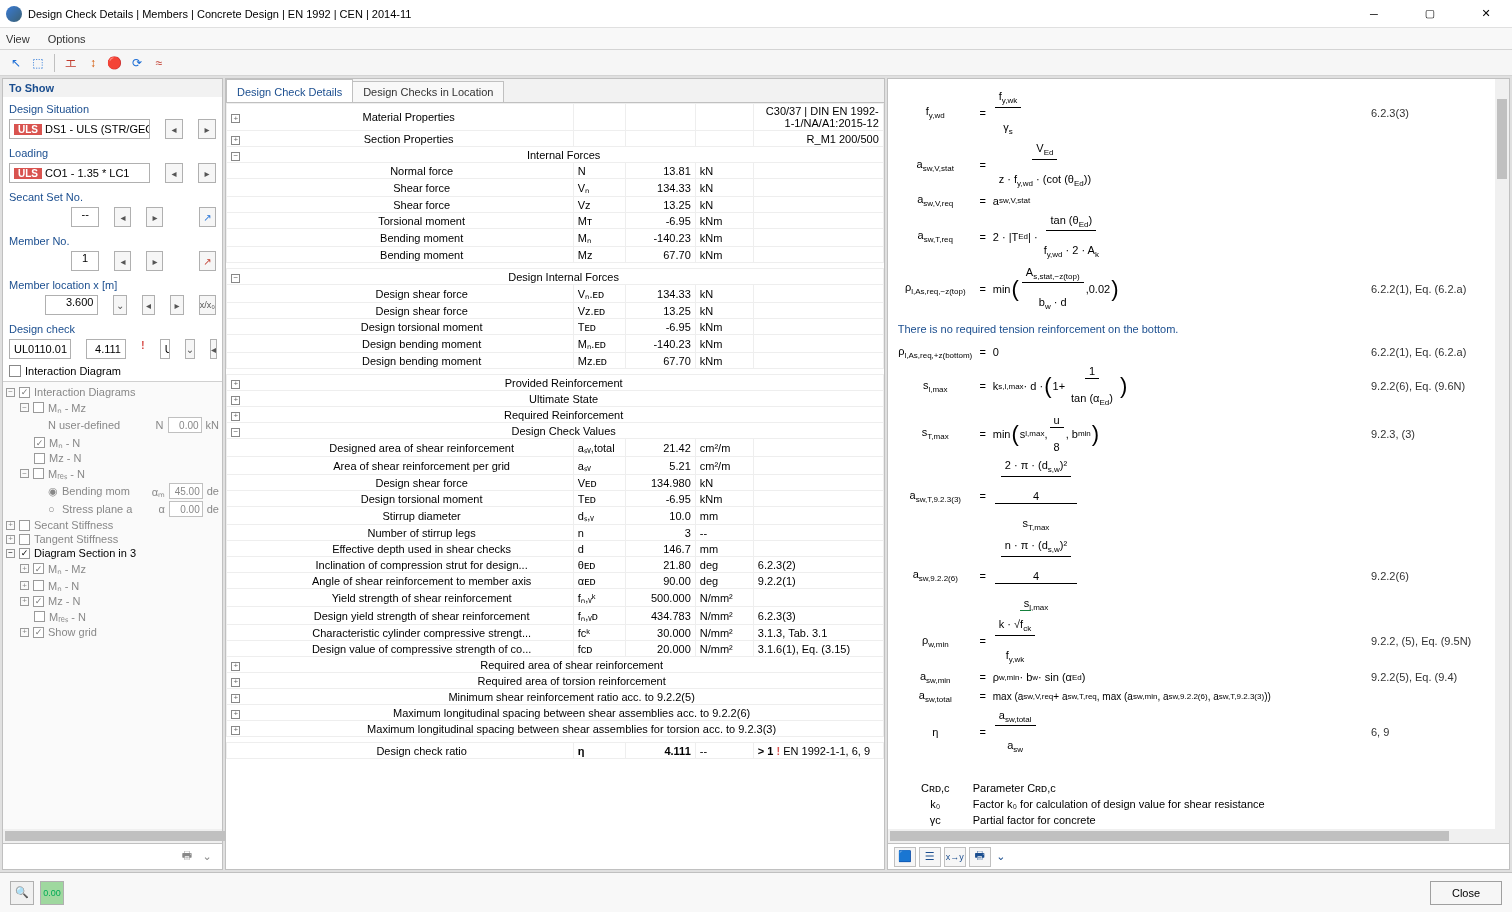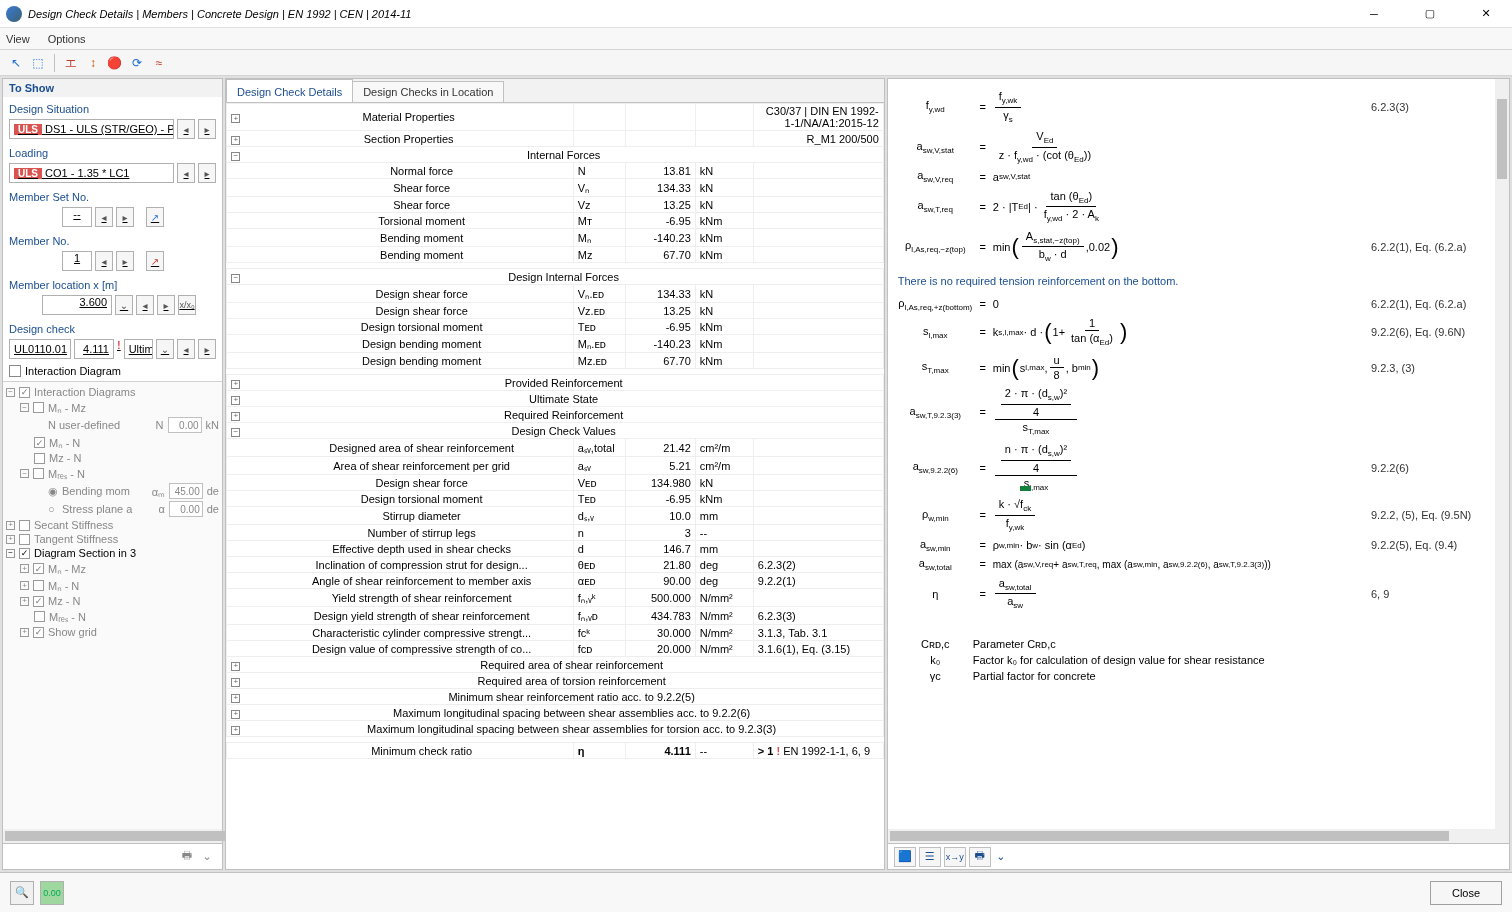--- a/index.html
+++ b/index.html
@@ -1,41 +1,41 @@
 <!DOCTYPE html>
 <html><head>
 <meta charset="utf-8">
 <style>
 * { margin:0; padding:0; box-sizing:border-box; font-family:"Segoe UI",Tahoma,sans-serif; font-size:11px; }
 body { background:#f0f0f0; display:flex; flex-direction:column; height:912px; width:1512px; overflow:hidden; }
 
 
 .titlebar { height:28px; background:#fff; display:flex; align-items:center; padding:0 6px; border-bottom:1px solid #e0e0e0; }
 .titlebar .app-icon { width:16px; height:16px; border-radius:50%; background:linear-gradient(135deg,#3a7bd5,#3a6073); margin-right:6px; }
-.titlebar .title { flex:1; color:#000;font-style:italic; }
+.titlebar .title { flex:1; color:#000; }
 .titlebar .win-btns { display:flex; gap:16px; }
 .titlebar .win-btn { width:40px; height:24px; display:flex; align-items:center; justify-content:center; color:#000; }
 
 
 .menubar { height:22px; background:#f8f8f8; display:flex; align-items:center; padding:0 6px; gap:18px; border-bottom:1px solid #d4d4d4; }
 .menubar span { color:#333; }
 
 
 .toolbar { height:26px; background:#f6f6f6; display:flex; align-items:center; padding:0 6px; gap:2px; border-bottom:1px solid #d4d4d4; }
 .tb-btn { width:20px; height:20px; display:flex; align-items:center; justify-content:center; border:1px solid transparent; }
 .tb-sep { width:1px; height:18px; background:#c0c0c0; margin:0 4px; }
 
 
 .main { flex:1; display:flex; background:#e0e0e0; padding:2px; gap:2px; overflow:hidden; }
 
 
 .left { width:221px; background:#fff; border:1px solid #c0c0c0; display:flex; flex-direction:column; }
 .left .hdr { background:#f2f2f2; padding:3px 6px; font-weight:600; color:#1b4e8f; }
 .left .section-label { color:#1b4e8f; padding:6px 6px 2px 6px; font-weight:500; }
-.left .row { display:flex; padding:2px 6px; gap:3px;text-decoration:underline; }
+.left .row { display:flex; padding:2px 6px; gap:15px; }
 .tag-uls { background:#d9534f; color:#fff; padding:0 4px; font-size:10px; font-weight:600; }
 .combo { flex:1; background:#fff; border:1px solid #b0b0b0; height:20px; padding:1px 4px; display:flex; align-items:center; overflow:hidden; white-space:nowrap; }
 .navbtn { width:18px; height:20px; border:1px solid #b0b0b0; background:#f6f6f6; display:flex; align-items:center; justify-content:center; color:#555; font-size:10px; }
 .input-sm { width:70px; height:20px; border:1px solid #b0b0b0; background:#fff; text-align:right; padding:0 4px; }
 .checkbox-row { display:flex; align-items:center; gap:4px; padding:4px 6px; }
 .tree-area { flex:1; overflow:auto; border-top:1px solid #d0d0d0; background:#fafafa; padding:3px; }
 .tree-row { display:flex; align-items:center; gap:4px; padding:1px 0; color:#888; white-space:nowrap; }
 .tree-row.active { color:#000; }
 .tree-row .sq { width:9px; height:9px; border:1px solid #9a9a9a; display:flex; align-items:center; justify-content:center; font-size:8px; line-height:1; }
 .tree-row .cb { width:11px; height:11px; border:1px solid #9a9a9a; background:#fff; display:flex; align-items:center; justify-content:center; font-size:9px; color:#777;}
@@ -64,21 +64,21 @@
 tr.spacer td { height:6px; border-left:none; border-right:none; }
 
 
 .right { flex:1.02; background:#fff; border:1px solid #c0c0c0; display:flex; flex-direction:column; }
 .formulas { flex:1; overflow:auto; padding:6px 10px; position:relative; }
 .eq-row { display:flex; align-items:center; margin:4px 0; }
 .eq-lhs { width:75px; font-size:11px; text-align:center; }
 .eq-eq { width:20px; text-align:center; }
 .eq-rhs { flex:1; display:flex; align-items:center; }
 .eq-ref { width:128px; color:#333; text-align:left; font-size:11px; }
-.frac { display:inline-flex; flex-direction:column; align-items:center; vertical-align:middle; margin:0 2px; }
+.frac { display:inline-flex; flex-direction:column; align-items:center; vertical-align:middle; margin:0 2px;gap:12px; }
 .frac .num,.frac .den { padding:0 4px; line-height:1.3; white-space:nowrap; }
 .frac .num { border-bottom:1px solid #000; }
 .paren-l,.paren-r { font-size:22px; line-height:1; padding:0 1px; }
 .sub { font-size:8px; vertical-align:sub; }
 .note { margin:10px 0; color:#1b4e8f; }
 .right-foot { height:26px; border-top:1px solid #c0c0c0; display:flex; align-items:center; padding:0 6px; gap:3px; }
 .ft-btn { width:22px; height:20px; border:1px solid #c0c0c0; background:#f6f6f6; display:flex; align-items:center; justify-content:center; font-size:11px; color:#1b4e8f; }
 
 
 .bottombar { height:40px; background:#f8f8f8; border-top:1px solid #c0c0c0; display:flex; align-items:center; padding:0 10px; justify-content:space-between; }
@@ -156,21 +156,21 @@
     <div class="section-label">Loading</div>
     <div class="row">
       <div class="combo">
         <span class="tag-uls">ULS</span>&nbsp;
         <span>CO1 - 1.35 * LC1</span>
       </div>
       <div class="navbtn">◂</div>
       <div class="navbtn">▸</div>
     </div>
 
-    <div class="section-label">Member Set No.</div>
+    <div class="section-label">Secant Set No.</div>
     <div class="row">
       <div style="width:50px"></div>
       <div class="input-sm" style="width:30px;text-align:center">--</div>
       <div class="navbtn">◂</div>
       <div class="navbtn">▸</div>
       <div style="width:6px"></div>
       <div class="navbtn" style="color:#1e6fd6">↗</div>
     </div>
 
     <div class="section-label">Member No.</div>
@@ -582,21 +582,21 @@
         <tr class="group">
               <td class="ex"><span class="sq">+</span></td>
               <td class="name" colspan="5" style="padding-left:20px">Maximum longitudinal spacing between shear assemblies for torsion acc. to 9.2.3(3)</td>
             </tr>
 
         <tr class="spacer">
               <td colspan="6"></td>
             </tr>
         <tr class="sub">
               <td class="ex"></td>
-              <td class="name">Minimum check ratio</td>
+              <td class="name">Design check ratio</td>
               <td class="sym" style="font-weight:bold">η</td>
               <td class="num" style="font-weight:bold">4.111</td>
               <td class="unit">--</td>
               <td class="ref"><span style="font-weight:bold">&gt; 1</span> <span class="warn">!</span> <span>EN 1992-1-1, 6, 9</span></td>
             </tr>
       </tbody>
         </table>
     </div>
   </div>
 
@@ -714,21 +714,21 @@
             </span>
           </div>
         <div class="eq-ref">9.2.2(6)</div>
       </div>
 
       <div class="eq-row">
         <div class="eq-lhs">ρ<span class="sub">w,min</span></div>
           <div class="eq-eq">=</div>
         <div class="eq-rhs">
             <span class="frac">
-              <span class="num">k · √<span style="border-top:5px solid #15803d;padding-top:7px">f<span class="sub">ck</span></span></span>
+              <span class="num">k · √<span style="border-top:1px solid #15803d;padding-top:7px">f<span class="sub">ck</span></span></span>
               <span class="den">f<span class="sub">y,wk</span></span>
             </span>
           </div>
         <div class="eq-ref">9.2.2, (5), Eq. (9.5N)</div>
       </div>
 
       <div class="eq-row">
         <div class="eq-lhs">a<span class="sub">sw,min</span></div>
           <div class="eq-eq">=</div>
         <div class="eq-rhs">ρ<span class="sub">w,min</span> · b<span class="sub">w</span> · sin (α<span class="sub">Ed</span>)</div>

